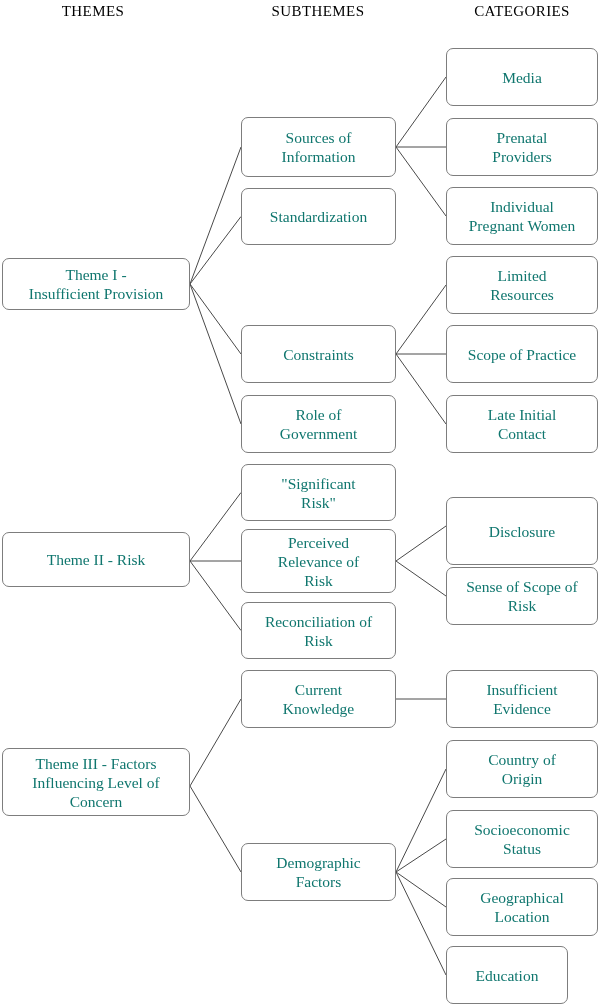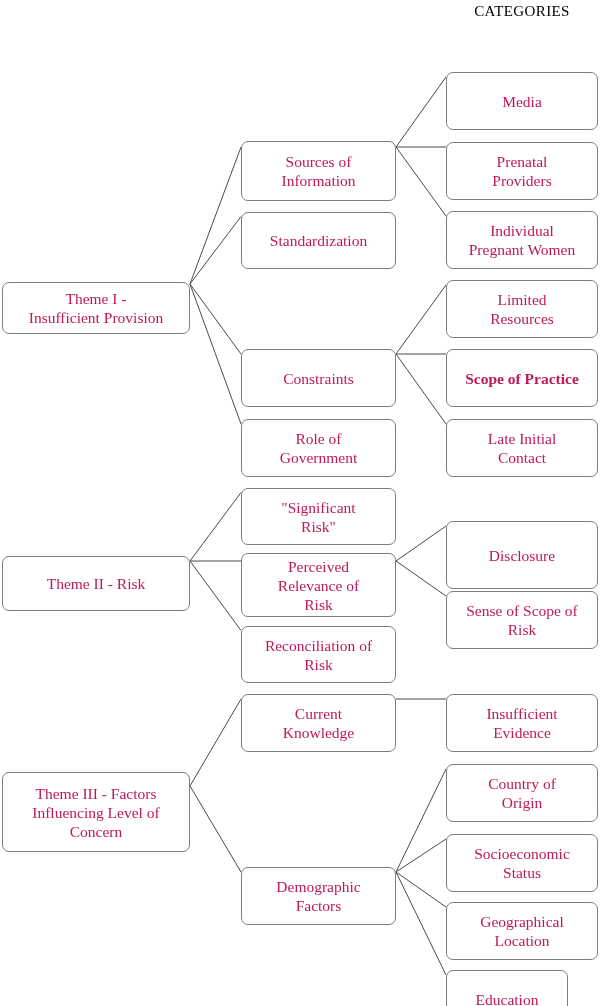--- a/index.html
+++ b/index.html
@@ -57,22 +57,21 @@
     border: 1px solid #7d7d7d;
     border-radius: 7px;
     background: #ffffff;
     display: flex;
     align-items: center;
     justify-content: center;
     text-align: center;
     padding: 0 4px;
     font-size: 15.5px;
     line-height: 19px;
-    color: #be185d;
-    margin-top: 24px;
+    color: #0f766e;
   }
   .node .label {
     display: block;
     white-space: pre-line;
   }
   .node.theme    { left: 2px;   width: 188px; }
   .node.subtheme { left: 241px; width: 155px; }
   .node.category { left: 446px; width: 152px; }
 </style>
 </head>
@@ -98,20 +97,22 @@
       <line x1="190" y1="561" x2="241" y2="630.5"></line>
       <line x1="190" y1="786" x2="241" y2="699"></line>
       <line x1="396" y1="699" x2="446" y2="699"></line>
       <line x1="190" y1="786" x2="241" y2="872"></line>
       <line x1="396" y1="872" x2="446" y2="769"></line>
       <line x1="396" y1="872" x2="446" y2="839"></line>
       <line x1="396" y1="872" x2="446" y2="907"></line>
       <line x1="396" y1="872" x2="446" y2="975"></line>
     </svg>
 
+  <div class="col-header" id="hdr-themes">THEMES</div>
+  <div class="col-header" id="hdr-subthemes">SUBTHEMES</div>
   <div class="col-header" id="hdr-categories">CATEGORIES</div>
 
   <div id="nodes">
       <div class="node theme" style="left: 2px; top: 258px; width: 188px; height: 52px;">
         <span class="label">Theme I -
 Insufficient Provision</span>
       </div>
       <div class="node subtheme" style="left: 241px; top: 117px; width: 155px; height: 60px;">
         <span class="label">Sources of
 Information</span>
@@ -130,21 +131,21 @@
       <div class="node subtheme" style="left: 241px; top: 188px; width: 155px; height: 57px;">
         <span class="label">Standardization</span>
       </div>
       <div class="node subtheme" style="left: 241px; top: 325px; width: 155px; height: 58px;">
         <span class="label">Constraints</span>
       </div>
       <div class="node category" style="left: 446px; top: 256px; width: 152px; height: 58px;">
         <span class="label">Limited
 Resources</span>
       </div>
-      <div class="node category" style="left: 446px; top: 325px; width: 152px; height: 58px; font-weight: bold;">
+      <div class="node category" style="left: 446px; top: 325px; width: 152px; height: 58px;">
         <span class="label">Scope of Practice</span>
       </div>
       <div class="node category" style="left: 446px; top: 395px; width: 152px; height: 58px;">
         <span class="label">Late Initial
 Contact</span>
       </div>
       <div class="node subtheme" style="left: 241px; top: 395px; width: 155px; height: 58px;">
         <span class="label">Role of
 Government</span>
       </div>
@@ -164,21 +165,21 @@
         <span class="label">Disclosure</span>
       </div>
       <div class="node category" style="left: 446px; top: 567px; width: 152px; height: 58px;">
         <span class="label">Sense of Scope of
 Risk</span>
       </div>
       <div class="node subtheme" style="left: 241px; top: 602px; width: 155px; height: 57px;">
         <span class="label">Reconciliation of
 Risk</span>
       </div>
-      <div class="node theme" style="left: 2px; top: 748px; width: 188px; height: 80px;">
+      <div class="node theme" style="left: 2px; top: 748px; width: 188px; height: 68px;">
         <span class="label">Theme III - Factors
 Influencing Level of
 Concern</span>
       </div>
       <div class="node subtheme" style="left: 241px; top: 670px; width: 155px; height: 58px;">
         <span class="label">Current
 Knowledge</span>
       </div>
       <div class="node category" style="left: 446px; top: 670px; width: 152px; height: 58px;">
         <span class="label">Insufficient

